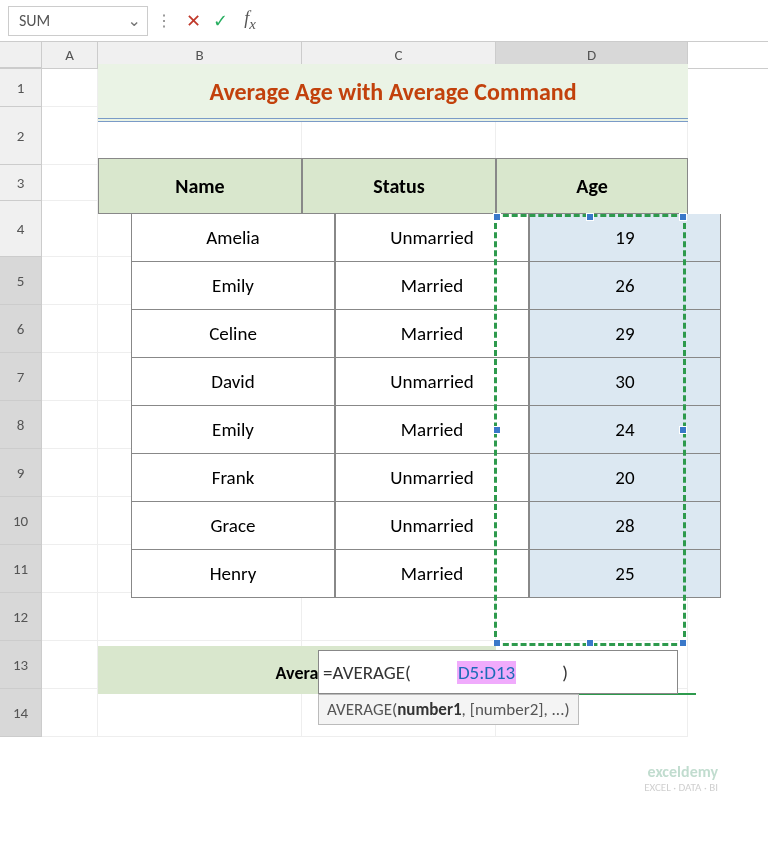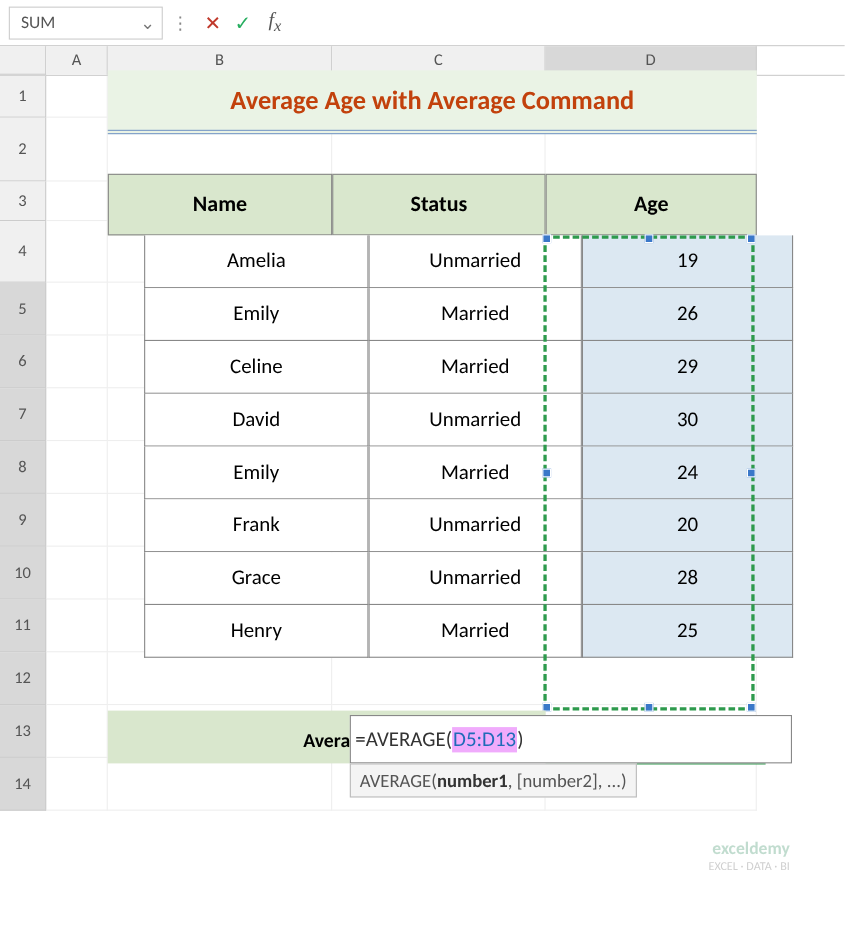--- a/index.html
+++ b/index.html
@@ -51,21 +51,21 @@
 .marching { position: absolute; left: 494px; top: 214px; width: 192px; height: 432px; border: 3px dashed #2e9a4d; pointer-events: none; }
 .handle { position: absolute; width: 8px; height: 8px; background: #3a78c9; border: 1px solid #fff; }
 .h-tl { left: -4px; top: -4px; } .h-tr { right: -4px; top: -4px; }
 .h-bl { left: -4px; bottom: -4px; } .h-br { right: -4px; bottom: -4px; }
 .h-tm { left: 50%; top: -4px; margin-left: -4px; }
 .h-bm { left: 50%; bottom: -4px; margin-left: -4px; }
 .h-lm { left: -4px; top: 50%; margin-top: -4px; }
 .h-rm { right: -4px; top: 50%; margin-top: -4px; }
 
 .avg-row { position: absolute; left: 98px; top: 646px; width: 398px; height: 48px; background: #d9e7cd; display: flex; align-items: flex-end; justify-content: center; font-weight: bold; font-size: 18px; padding-bottom: 10px; }
-.avg-cell-editing { position: absolute; left: 318px; top: 650px; width: 402px; height: 44px; background: #fff; border: 1px solid #888; display: flex; align-items: center; padding-left: 4px; font-size: 19px; }
+.avg-cell-editing { position: absolute; left: 318px; top: 650px; width: 360px; height: 44px; background: #fff; border: 1px solid #888; display: flex; align-items: center; padding-left: 4px; font-size: 19px; gap: 46px; }
 .avg-cell-editing .fn { color: #333; }
 .avg-cell-editing .rg { color: #1e6bb8; background: #f0abfc; padding: 0 1px; }
 .avg-cell-editing .pr { color: #333; }
 
 .tooltip { position: absolute; left: 318px; top: 694px; background: #f4f4f4; border: 1px solid #bbb; padding: 4px 8px; font-size: 17px; color: #555; }
 .tooltip b { font-weight: bold; color: #333; }
 
 .underline-green { position: absolute; left: 496px; top: 693px; width: 200px; border-top: 2px solid #2e9a4d; }
 
 .watermark { position: absolute; right: 50px; bottom: 70px; opacity: 0.4; font-size: 11px; text-align: right; color: #888; }

